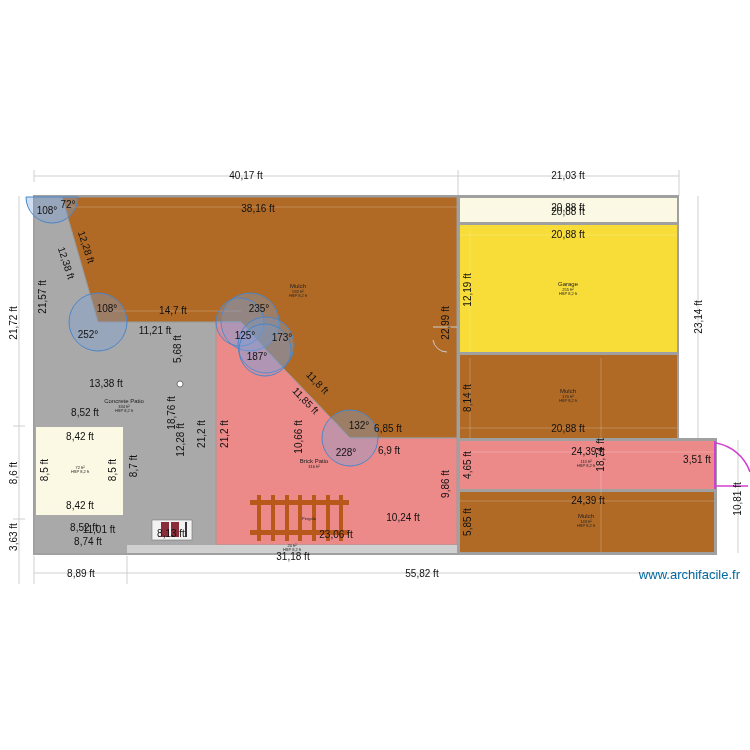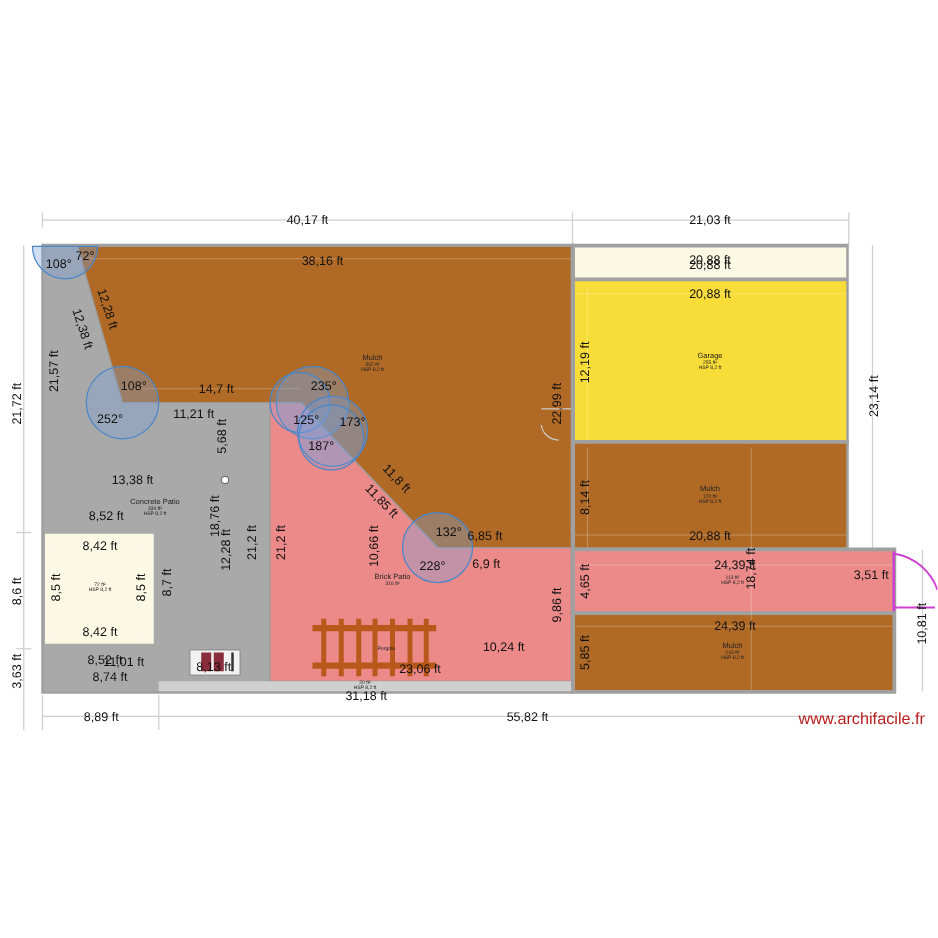--- a/index.html
+++ b/index.html
@@ -2,21 +2,21 @@
 <html><head>
 <meta charset="utf-8">
 <style>
   html,body{margin:0;padding:0;background:#ffffff;}
   body{width:750px;height:750px;position:relative;overflow:hidden;font-family:"Liberation Sans",sans-serif;}
   #plan{position:absolute;left:0;top:0;width:750px;height:750px;}
   .dim{font-family:"Liberation Sans",sans-serif;font-size:10px;fill:#111;}
   .room-name{font-family:"Liberation Sans",sans-serif;font-size:6px;fill:#222;}
   .room-sub{font-family:"Liberation Sans",sans-serif;font-size:4px;fill:#222;}
   .ang{font-family:"Liberation Sans",sans-serif;font-size:10px;fill:#111;}
-  .wm{position:absolute;right:10px;top:567px;font-size:13px;color:#b91c1c;font-family:"Liberation Sans",sans-serif;}
+  .wm{position:absolute;right:10px;top:567px;font-size:13px;color:#0369a1;font-family:"Liberation Sans",sans-serif;}
 </style>
 </head>
 <body>
 
 <svg id="plan" viewBox="0 0 750 750" xmlns="http://www.w3.org/2000/svg">
 
   <g stroke="#cfcfcf" stroke-width="1" fill="none">
     <line x1="34" y1="176" x2="458" y2="176"></line>
     <line x1="458" y1="176" x2="679" y2="176"></line>
     <line x1="34" y1="170" x2="34" y2="182"></line>

